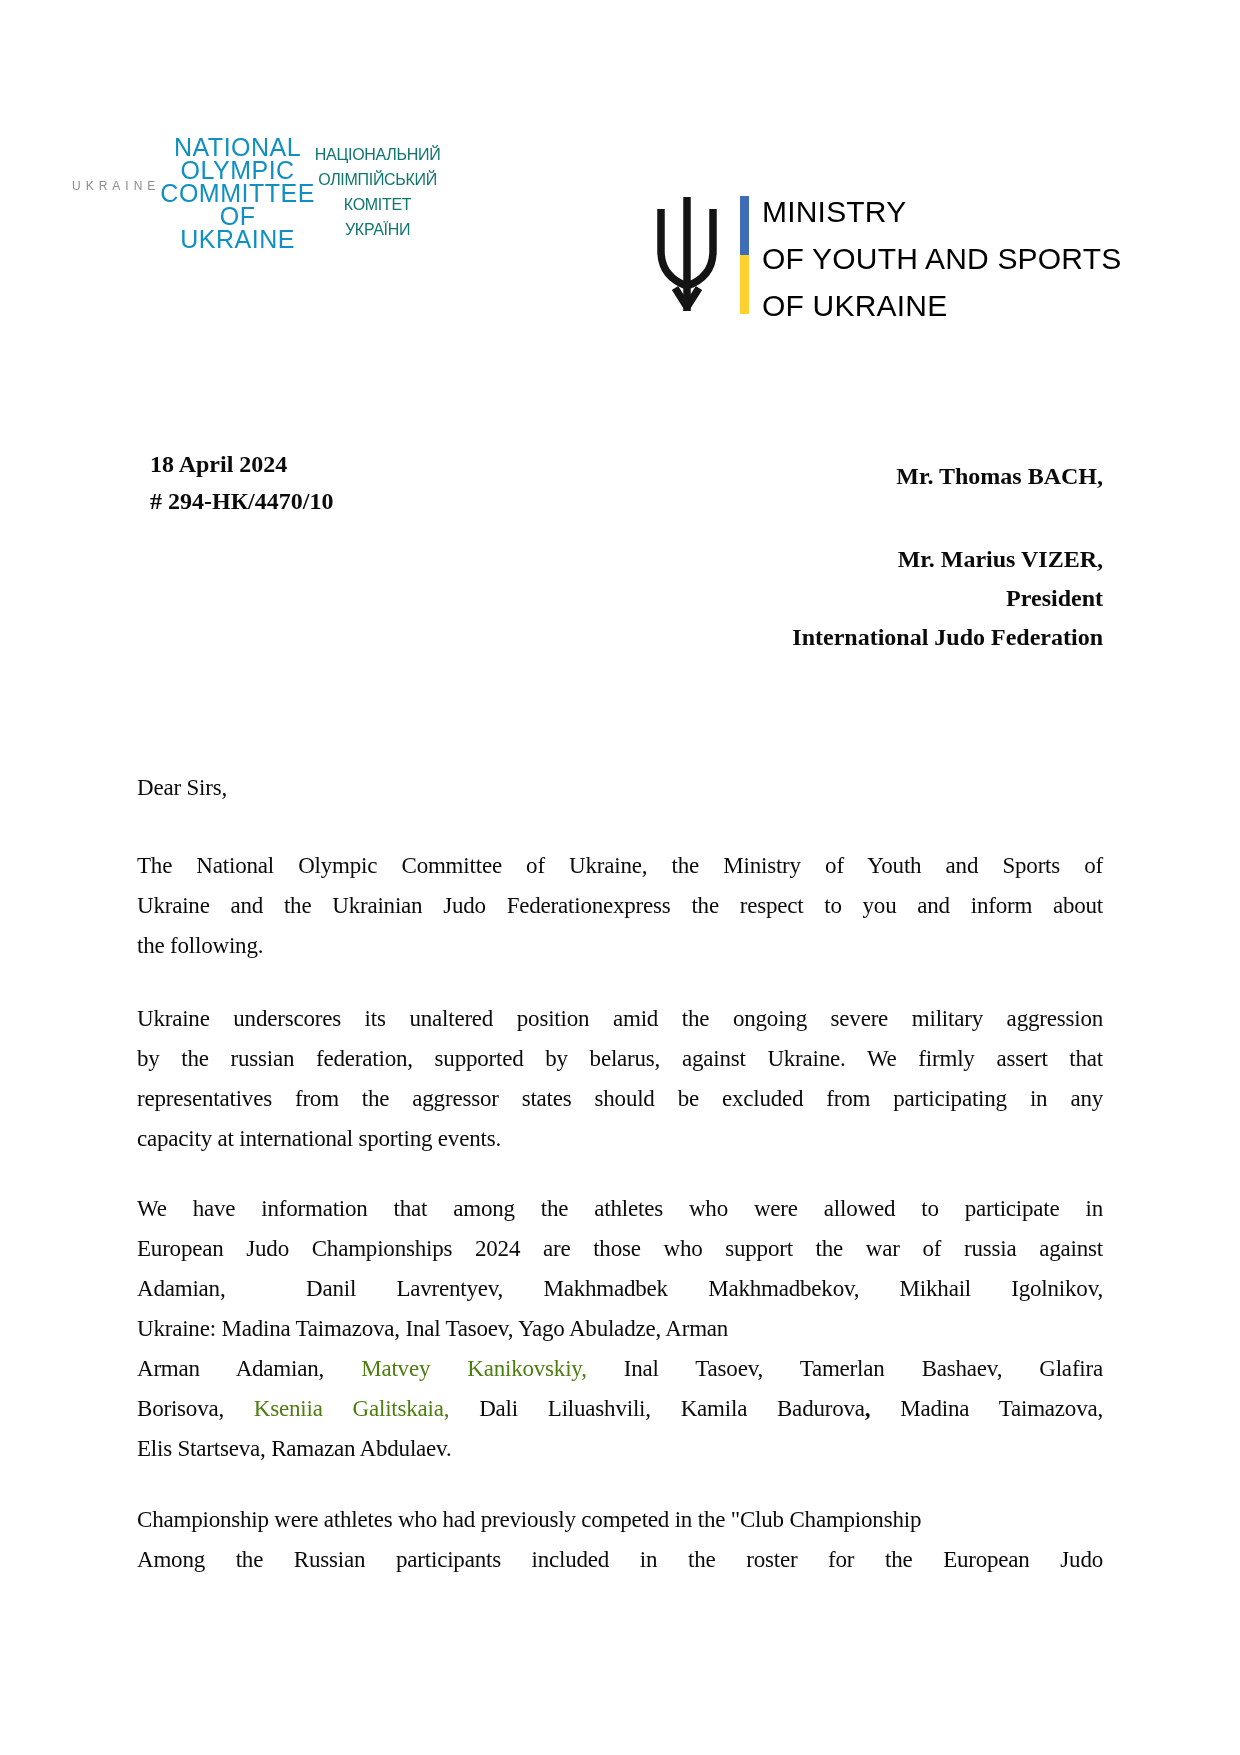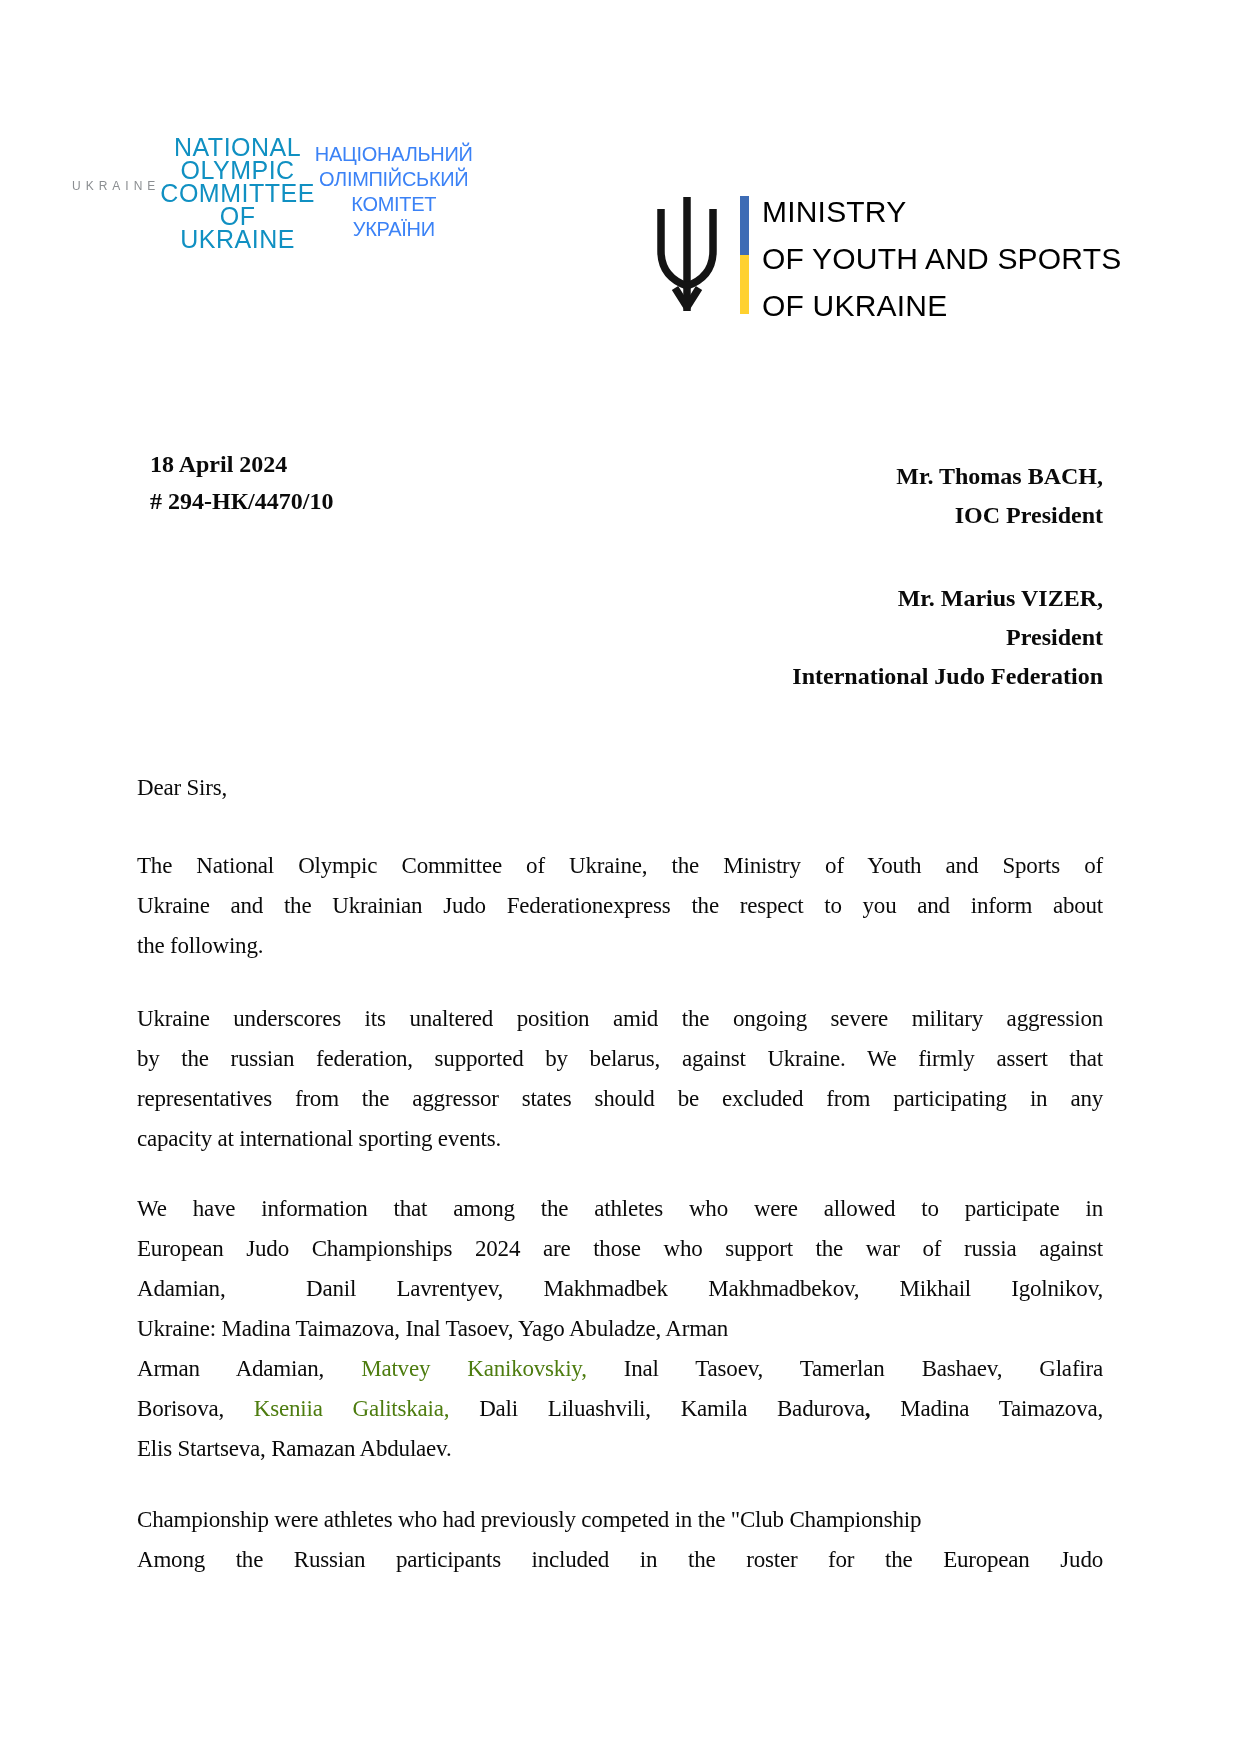--- a/index.html
+++ b/index.html
@@ -23,21 +23,21 @@
     margin-top:3px;font-size:12px;letter-spacing:5px;color:#8b8e91;font-weight:400;
     padding-left:5px;
   }
   .noc-shield{margin-top:5px;}
   .noc-en{
     margin-top:18px;font-size:25px;line-height:23px;color:#1090c2;
     letter-spacing:0.5px;font-weight:400;
   }
   .noc-divider{margin-top:9px;width:268px;height:3px;background:#f0a41d;}
   .noc-uk{
-    margin-top:14px;font-size:20px;line-height:25px;color:#3b82f6;
+    margin-top:14px;font-size:16px;line-height:25px;color:#0f766e;
     letter-spacing:-0.3px;font-weight:400;
   }
   
   .min-trident{position:absolute;left:648px;top:193px;}
   .min-bar{position:absolute;left:740px;top:196px;width:9px;height:118px;}
   .min-bar .b-top{width:9px;height:59px;}
   .min-bar .b-bot{width:9px;height:59px;}
   .min-text{
     position:absolute;left:762px;top:188px;
     font-family:"Liberation Sans", sans-serif;
@@ -132,21 +132,20 @@
     <div>OF UKRAINE</div>
   </div>
 
   <div class="date-block">
     <div>18 April 2024</div>
     <div># 294-НК/4470/10</div>
   </div>
 
   <div class="recipients">
     <div>Mr. Thomas BACH,</div>
-    <div>IOC President</div>
     <div class="gap"></div>
     <div>Mr. Marius VIZER,</div>
     <div>President</div>
     <div>International Judo Federation</div>
   </div>
 
   <div class="body-block salutation">Dear Sirs,</div>
 
   <div class="body-block para1">
     <div class="bl str">The National Olympic Committee of Ukraine, the Ministry of Youth and Sports of</div>

